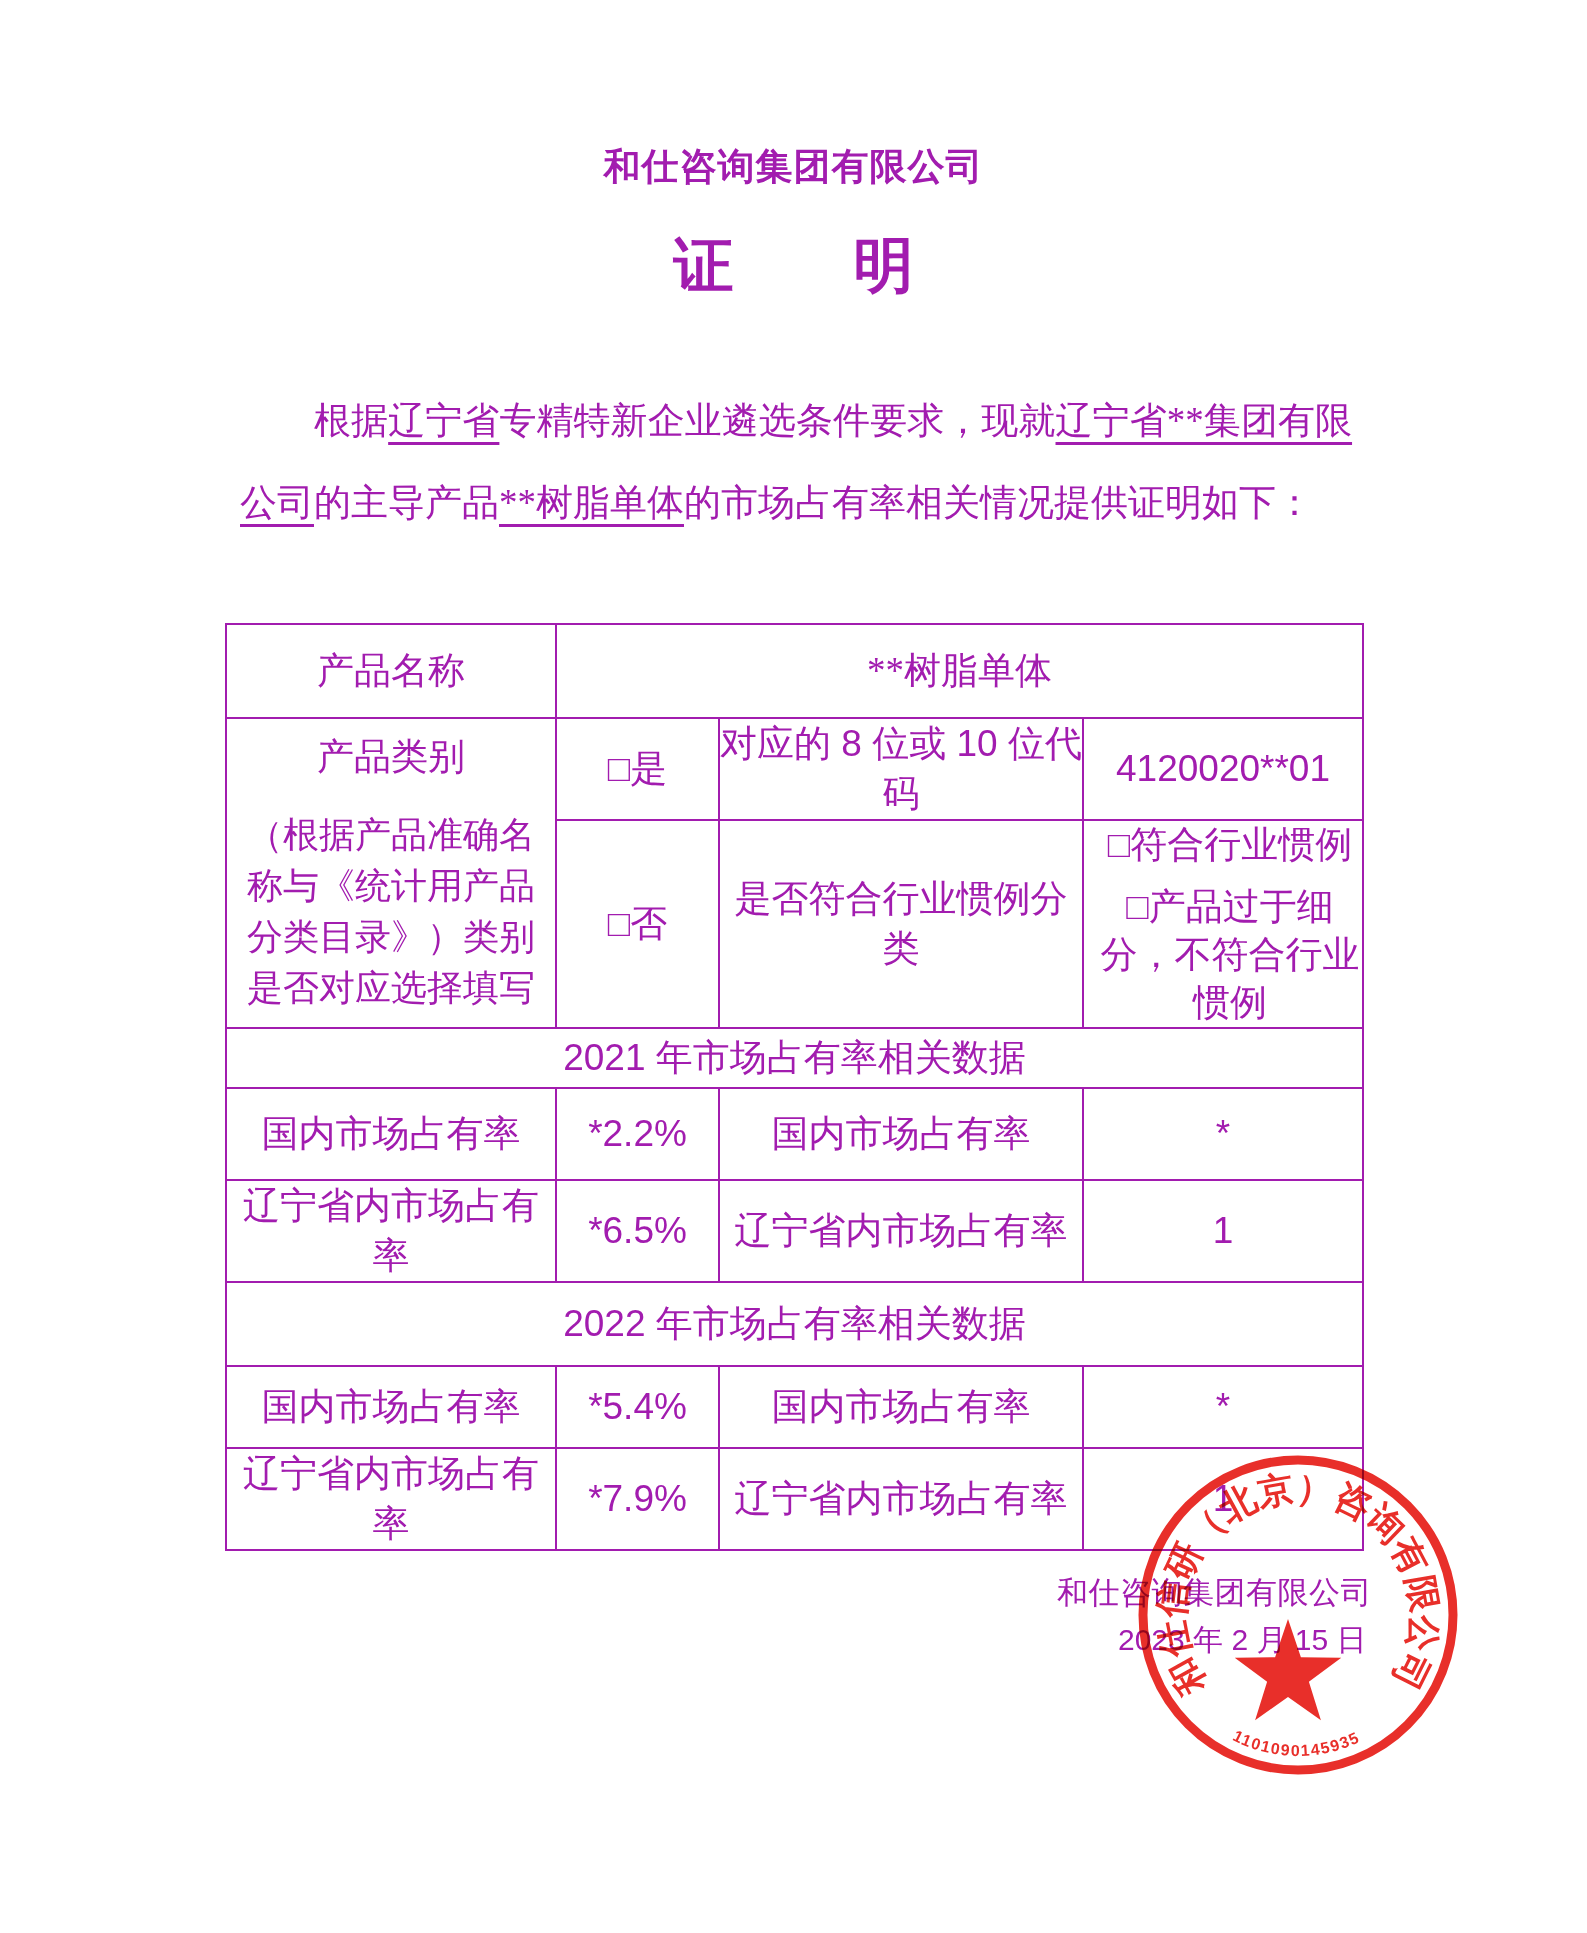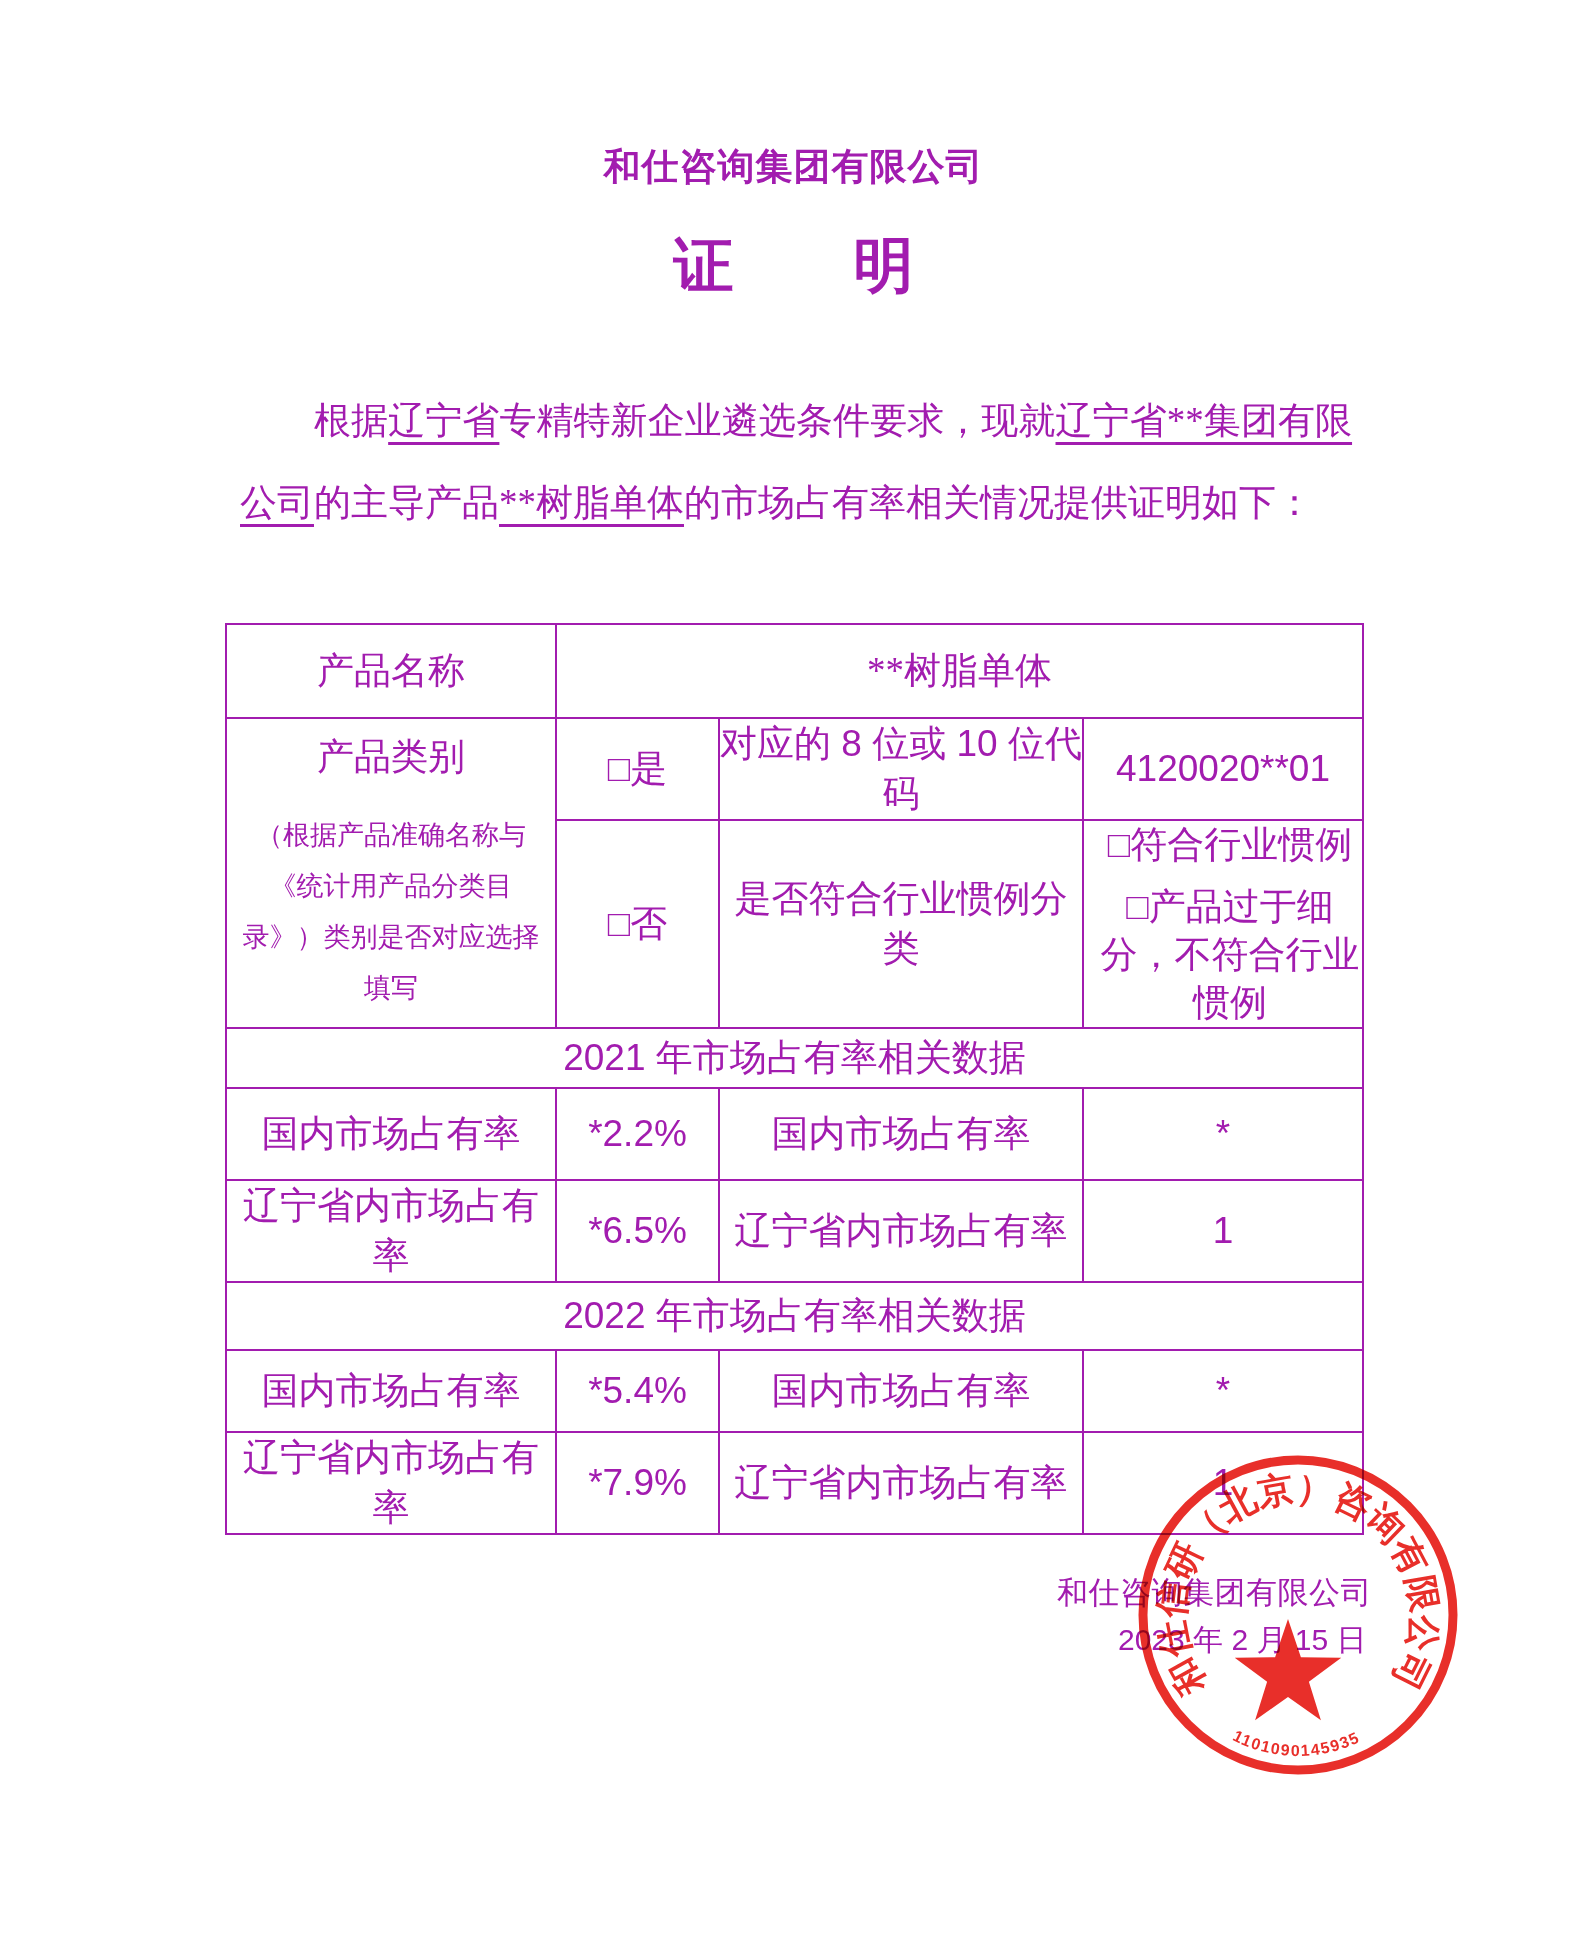--- a/index.html
+++ b/index.html
@@ -36,29 +36,29 @@
     border-collapse:collapse;table-layout:fixed;
   }
   .doc-table td{
     border:2px solid #a21caf;
     text-align:center;vertical-align:middle;
     font-size:37px;padding:0;
     overflow:hidden;
   }
   tr.r1{height:94px}tr.r2{height:83px}tr.r3{height:185px}
   tr.r4{height:60px}tr.r5{height:92px}tr.r6{height:92px}
-  tr.r7{height:68px}tr.r8{height:82px}tr.r9{height:82px}
+  tr.r7{height:84px}tr.r8{height:82px}tr.r9{height:82px}
   .mix{font-family:"Liberation Sans","Liberation Serif",sans-serif;}
   .val{
     font-family:"Liberation Sans","DejaVu Sans",sans-serif;
     font-size:32px;
   }
   .band{font-size:36px;}
   .cat-label{font-size:37px;margin-bottom:28px;}
-  .cat-note{font-size:27px;line-height:51px;padding:0 8px;}
+  .cat-note{font-size:36px;line-height:51px;padding:0 8px;}
   .cb-cell{text-align:right;padding-left:14px !important;font-size:34px;}
   .cb-opt{line-height:48px;}
   .cb-opt + .cb-opt{margin-top:14px;}
   .footer-company{
     position:absolute;top:1572px;left:1057px;
     font-size:31px;letter-spacing:0.5px;
   }
   .footer-date{
     position:absolute;top:1620px;left:1118px;
     font-size:30px;

